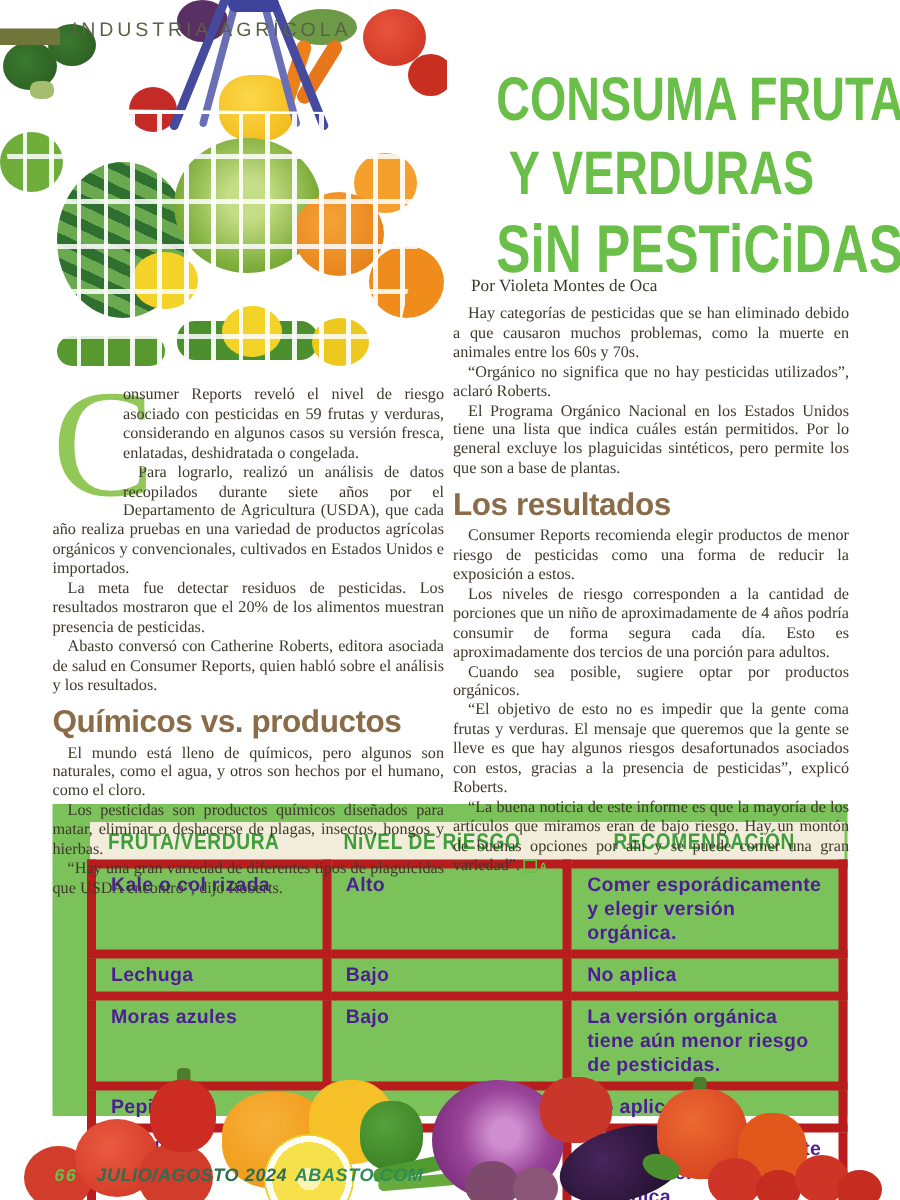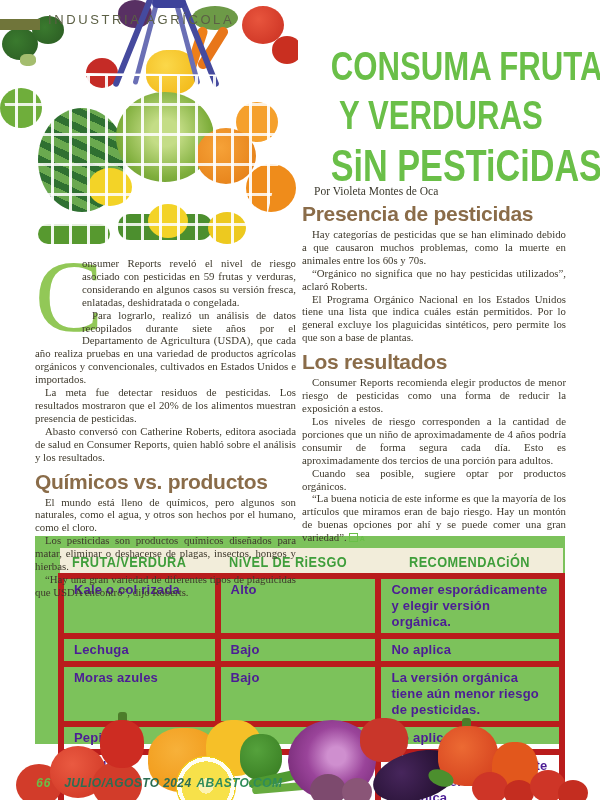--- a/index.html
+++ b/index.html
@@ -117,28 +117,28 @@
     <p>Para lograrlo, realizó un análisis de datos recopilados durante siete años por el Departamento de Agricultura (USDA), que cada año realiza pruebas en una variedad de productos agrícolas orgánicos y convencionales, cultivados en Estados Unidos e importados.</p>
     <p>La meta fue detectar residuos de pesticidas. Los resultados mostraron que el 20% de los alimentos muestran presencia de pesticidas.</p>
     <p>Abasto conversó con Catherine Roberts, editora asociada de salud en Consumer Reports, quien habló sobre el análisis y los resultados.</p>
     <h2 class="sect">Químicos vs. productos</h2>
     <p>El mundo está lleno de químicos, pero algunos son naturales, como el agua, y otros son hechos por el humano, como el cloro.</p>
     <p>Los pesticidas son productos químicos diseñados para matar, eliminar o deshacerse de plagas, insectos, hongos y hierbas.</p>
     <p>“Hay una gran variedad de diferentes tipos de plaguicidas que USDA encontró”, dijo Roberts.</p>
   </div>
 
   <div class="col col-right">
-    <h2 class="sect first">Presencia de pesticidas</h2>
     <p>Hay categorías de pesticidas que se han eliminado debido a que causaron muchos problemas, como la muerte en animales entre los 60s y 70s.</p>
     <p>“Orgánico no significa que no hay pesticidas utilizados”, aclaró Roberts.</p>
     <p>El Programa Orgánico Nacional en los Estados Unidos tiene una lista que indica cuáles están permitidos. Por lo general excluye los plaguicidas sintéticos, pero permite los que son a base de plantas.</p>
     <h2 class="sect">Los resultados</h2>
     <p>Consumer Reports recomienda elegir productos de menor riesgo de pesticidas como una forma de reducir la exposición a estos.</p>
     <p>Los niveles de riesgo corresponden a la cantidad de porciones que un niño de aproximadamente de 4 años podría consumir de forma segura cada día. Esto es aproximadamente dos tercios de una porción para adultos.</p>
     <p>Cuando sea posible, sugiere optar por productos orgánicos.</p>
+    <p>“El objetivo de esto no es impedir que la gente coma frutas y verduras. El mensaje que queremos que la gente se lleve es que hay algunos riesgos desafortunados asociados con estos, gracias a la presencia de pesticidas”, explicó Roberts.</p>
     <p><span>“La buena noticia de este informe es que la mayoría de los artículos que miramos eran de bajo riesgo. Hay un montón de buenas opciones por ahí y se puede comer una gran variedad”.</span><span class="endmark">A</span></p>
   </div>
 
   <div class="panel">
     <table class="risk">
       <thead>
         <tr>
           <th class="cw1"><span>FRUTA/VERDURA</span></th>
           <th class="cw2"><span>NiVEL DE RiESGO</span></th>
           <th class="cw3"><span>RECOMENDACiÓN</span></th>

